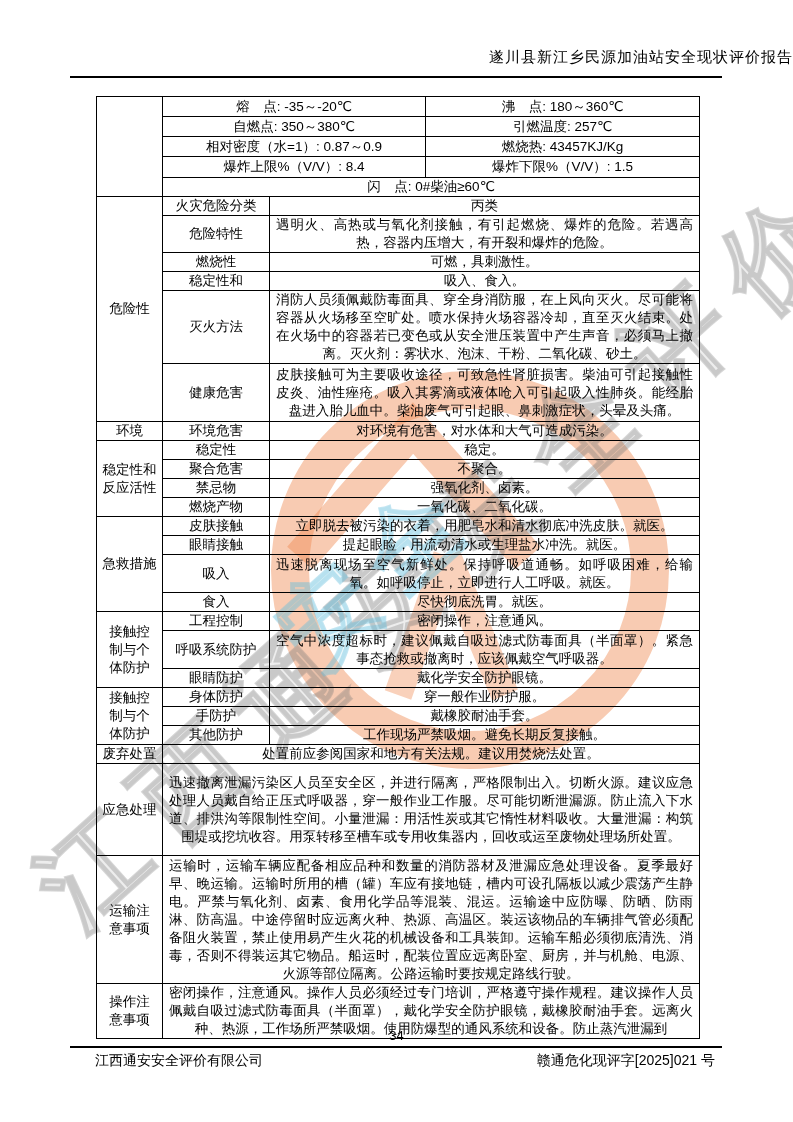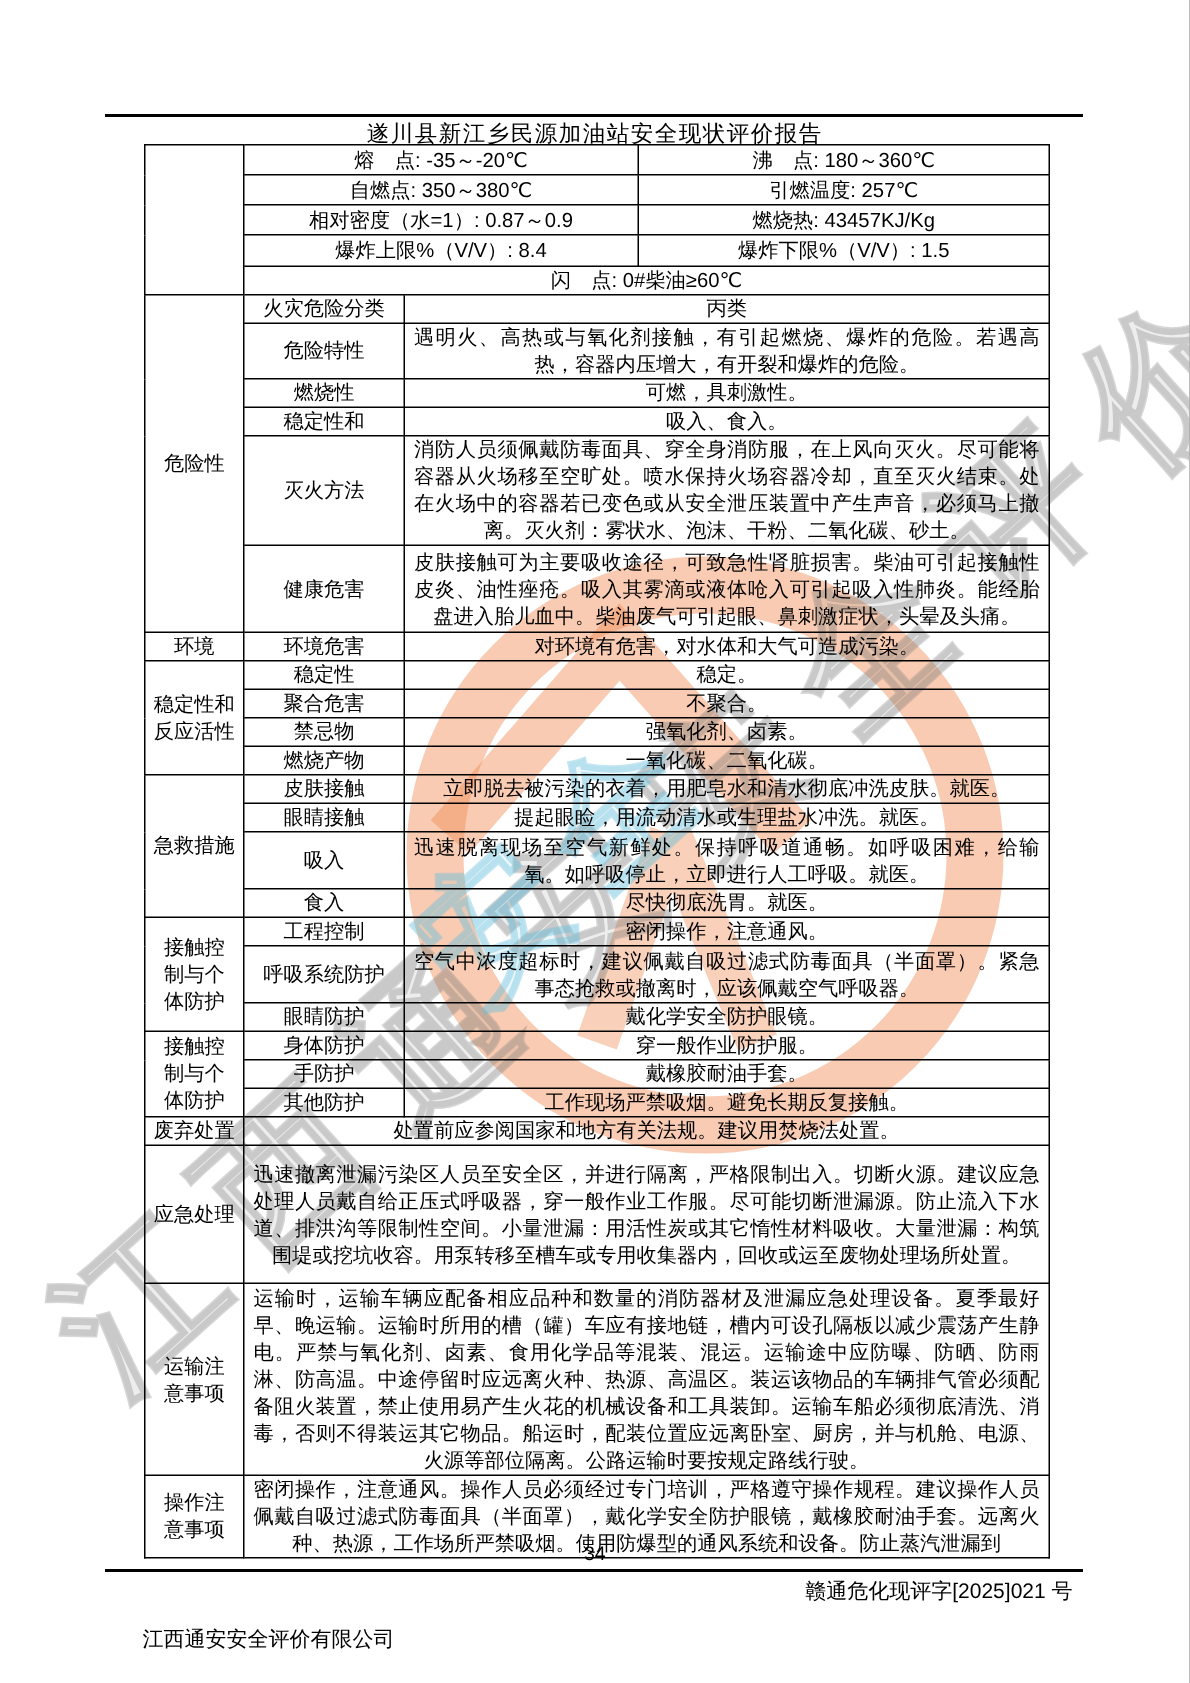--- a/index.html
+++ b/index.html
@@ -1,21 +1,21 @@
 <!DOCTYPE html>
 <html><head>
 <meta charset="utf-8">
 <style>
   html,body{margin:0;padding:0;background:#888;}
   .page{position:relative;width:793px;height:1122px;background:#ffffff;margin:0 auto;
         font-family:"Liberation Sans","DejaVu Sans",sans-serif;color:#000;overflow:hidden;}
 
   
-  .header-title{position:absolute;top:48px;left:0;width:100%;text-align:center;
-                font-size:15px;letter-spacing:1px;z-index:2;margin-top:32px;}
+  .header-title{position:absolute;top:48px;left:0;width:100%;text-align:right;
+                font-size:15px;letter-spacing:1px;z-index:2;}
   .header-rule{position:absolute;top:76px;left:70px;width:652px;border-top:2px solid #000;z-index:2;}
 
   
   .wm{position:absolute;z-index:0;pointer-events:none;}
   .wm-svg{left:0;top:0;}
   .wm-text{font-weight:bold;white-space:nowrap;}
   .wm-diag{left:55px;top:835px;font-size:105px;letter-spacing:26px;
            transform:rotate(-42deg);transform-origin:0 50%;
            color:rgba(130,130,130,0.14);-webkit-text-stroke:2px rgba(120,120,120,0.30);}
   .wm-cyan{left:295px;top:585px;font-size:95px;letter-spacing:18px;
@@ -29,21 +29,21 @@
              border-collapse:collapse;table-layout:fixed;font-size:13.5px;background:transparent;}
   .doc-table td{border:1px solid #000;padding:0 6px;vertical-align:middle;
                 line-height:18px;text-align:justify;text-align-last:center;overflow:hidden;}
   .doc-table td.lbl{white-space:pre-line;text-align:center;text-align-last:center;padding:0 2px;}
   .doc-table td.key{text-align:left;text-align-last:center;padding:0 2px;}
   .doc-table td.val{}
 
   
   .page-number{position:absolute;top:1028px;left:0;width:100%;text-align:center;font-size:13px;z-index:2;}
   .footer-rule{position:absolute;top:1046px;left:70px;width:652px;border-top:2px solid #000;z-index:2;}
-  .footer-left{position:absolute;top:1052px;left:95px;font-size:14px;z-index:2;margin-top:32px;}
+  .footer-left{position:absolute;top:1052px;left:95px;font-size:14px;z-index:2;}
   .footer-right{position:absolute;top:1052px;right:78px;font-size:14px;z-index:2;}
 </style>
 </head>
 <body>
 
 <div class="page">
 
   <svg class="wm wm-svg" width="793" height="1122" viewBox="0 0 793 1122">
     <circle cx="470" cy="570" r="180" fill="none" stroke="rgba(240,140,85,0.45)" stroke-width="38"></circle>
     <path d="M300,558 L413,428 L528,558" fill="none" stroke="rgba(240,140,85,0.45)" stroke-width="34"></path>

